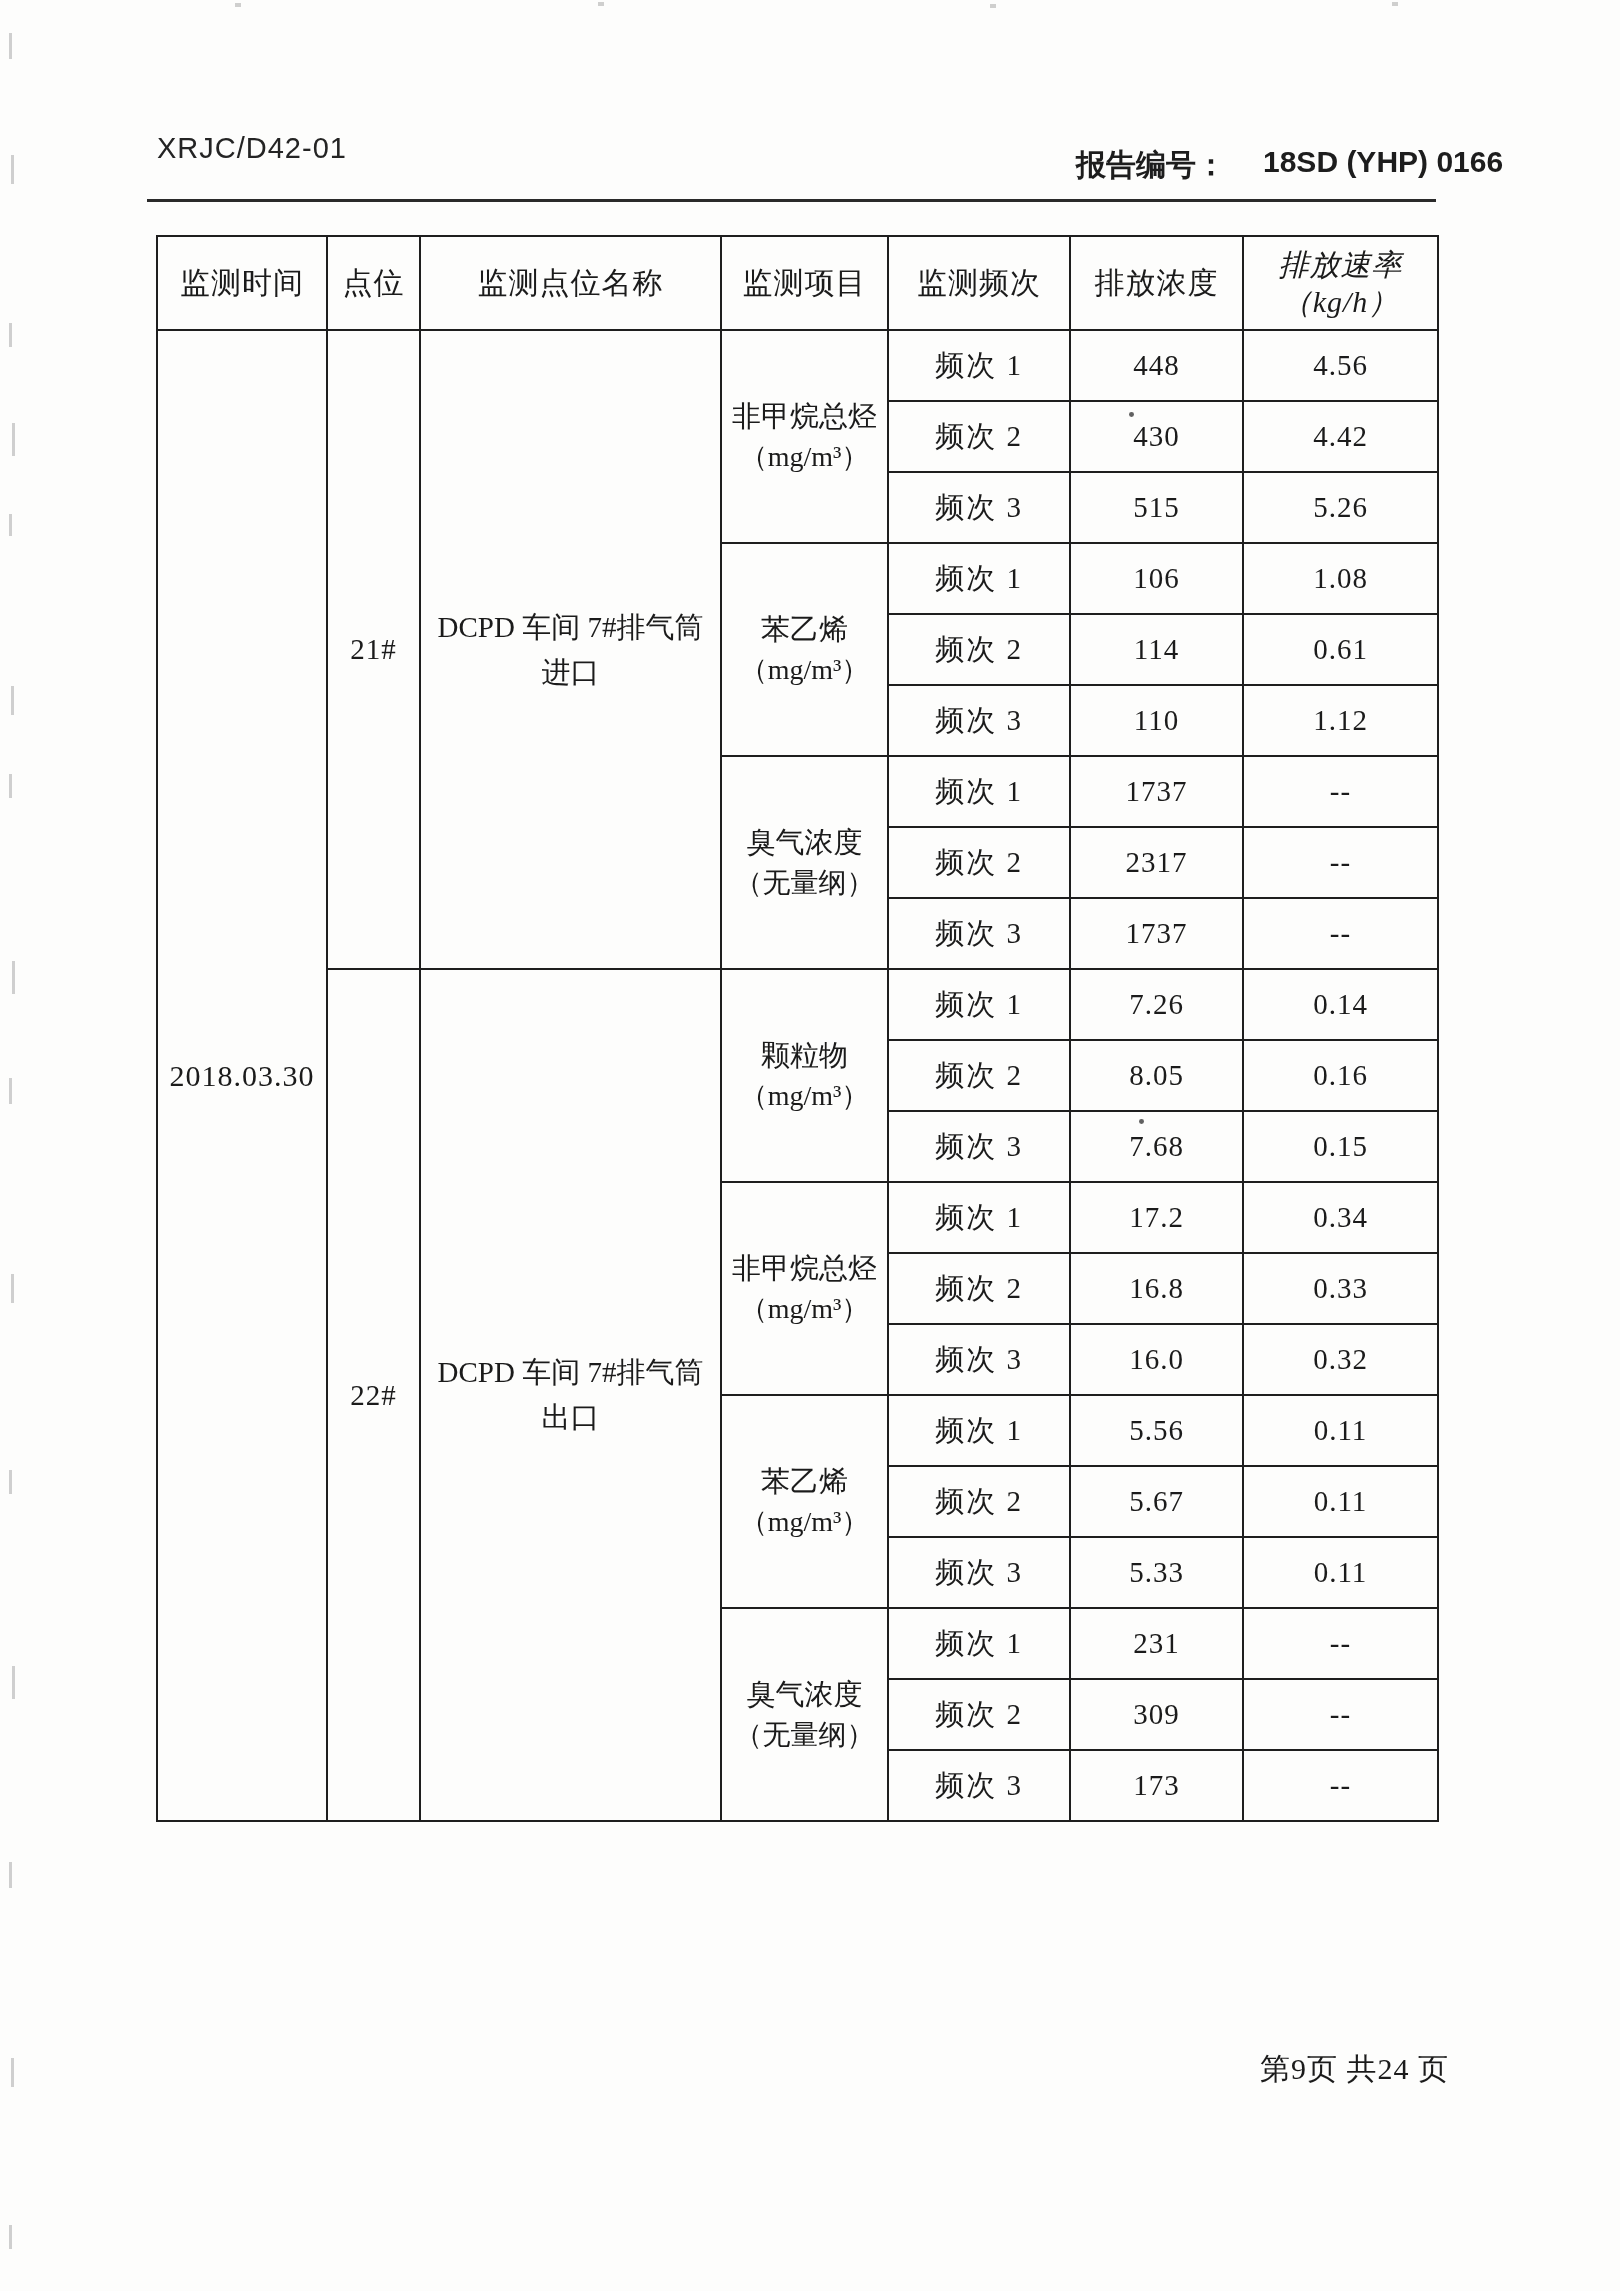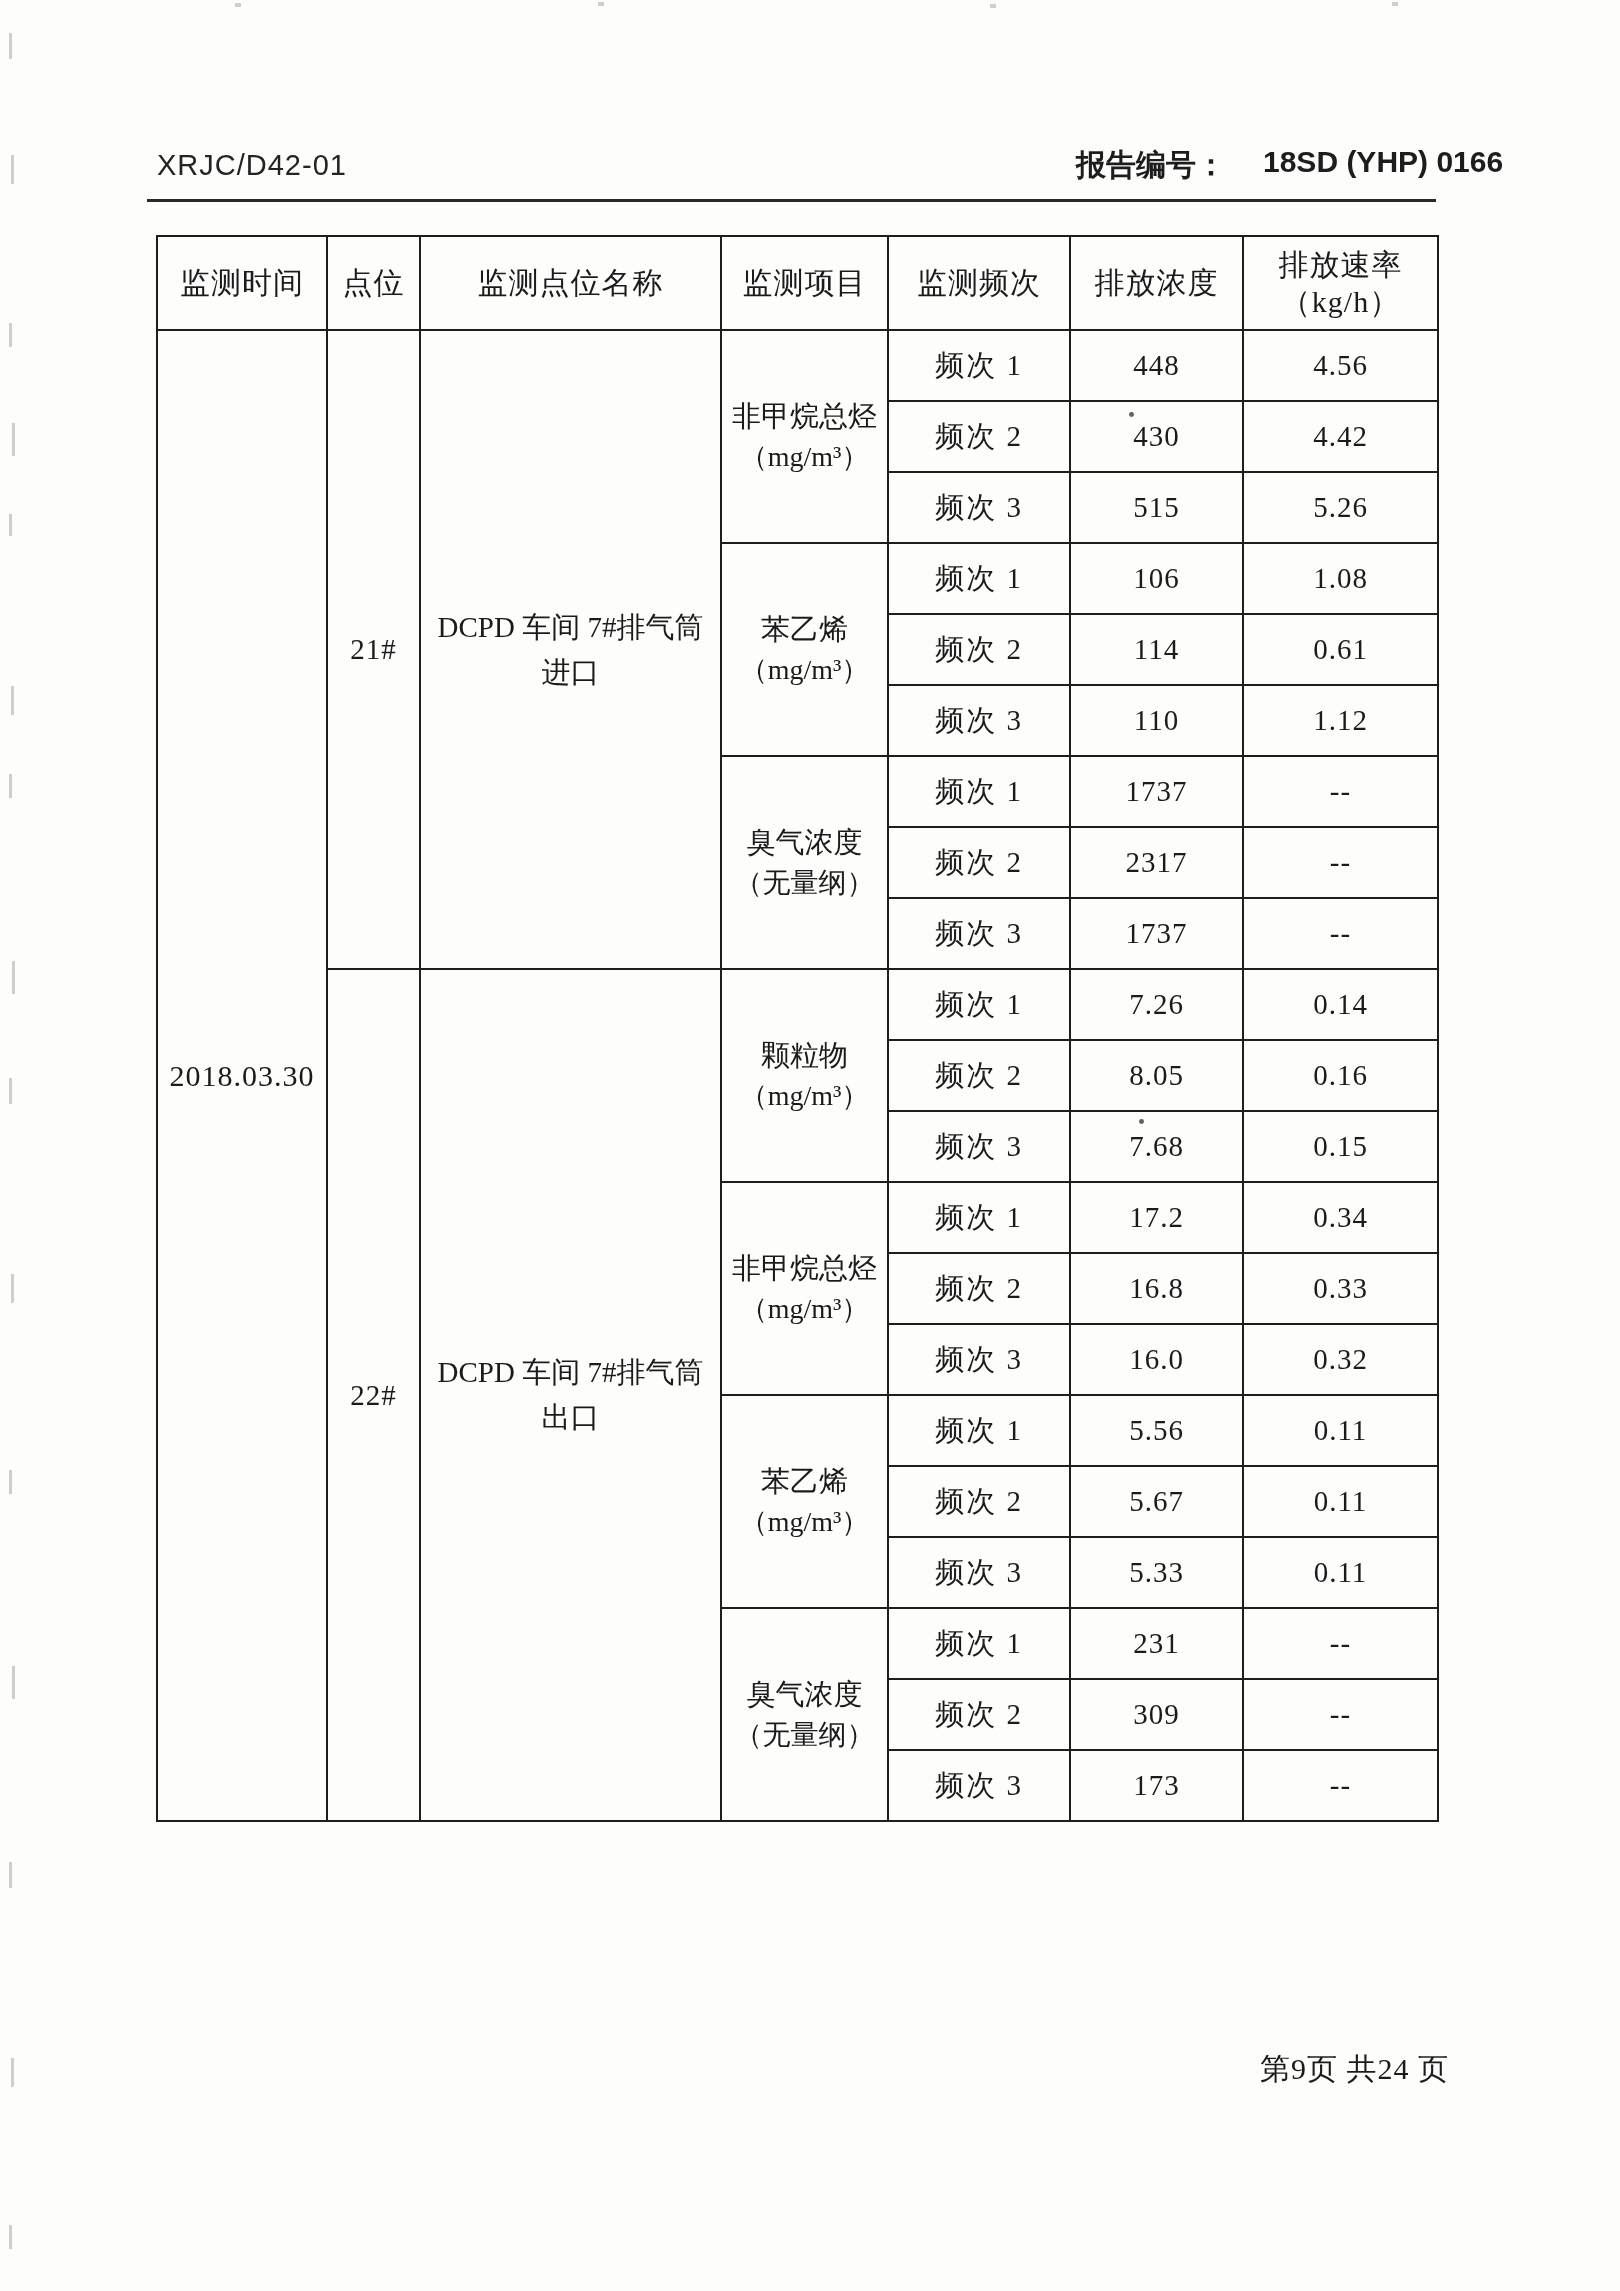--- a/index.html
+++ b/index.html
@@ -8,21 +8,21 @@
     background:#fdfdfc;
     font-family:"Liberation Serif","DejaVu Serif",serif;
     color:#1b1b1b;
     position:relative;
     overflow:hidden;
   }
   .page { position:absolute; inset:0; }
 
   
   .doc-code {
-    position:absolute; left:157px; top:149px;
+    position:absolute; left:157px; top:132px;
     font-family:"Liberation Sans","DejaVu Sans",sans-serif;
     font-size:29px; letter-spacing:1px; color:#242424;
   }
   .report-no-wrap {
     position:absolute; left:1076px; top:145px;
     font-family:"Liberation Sans","DejaVu Sans",sans-serif;
     font-size:30px; font-weight:bold; color:#1d1d1d;
     display:flex; gap:37px; white-space:nowrap;
   }
   .header-rule {
@@ -37,21 +37,21 @@
     border:2.9px solid #161616;
   }
   table.report th, table.report td {
     border:2px solid #1e1e1e;
     text-align:center; vertical-align:middle;
     padding:0 3.9px; font-weight:normal;
     overflow:hidden;
   }
   thead th { height:92px; font-size:30px; letter-spacing:1px; }
   tbody td { height:69px; font-size:29px; }
-  .th-stack div { line-height:1.25; }
+  .th-stack div { line-height:1.25;font-style:italic; }
   .c-date  { font-size:30px; letter-spacing:1px; }
   .c-point { font-size:29px; letter-spacing:1px; }
   .c-name  { font-size:29px; line-height:1.55; padding:0 13.7px; }
   .c-item .item-name { font-size:29px; line-height:1.45; }
   .c-item .item-unit { font-size:28px; line-height:1.45; }
   .c-freq { font-size:29px; letter-spacing:2px; }
   .c-num  { font-size:29px; letter-spacing:1px; }
 
   
   .page-footer {

